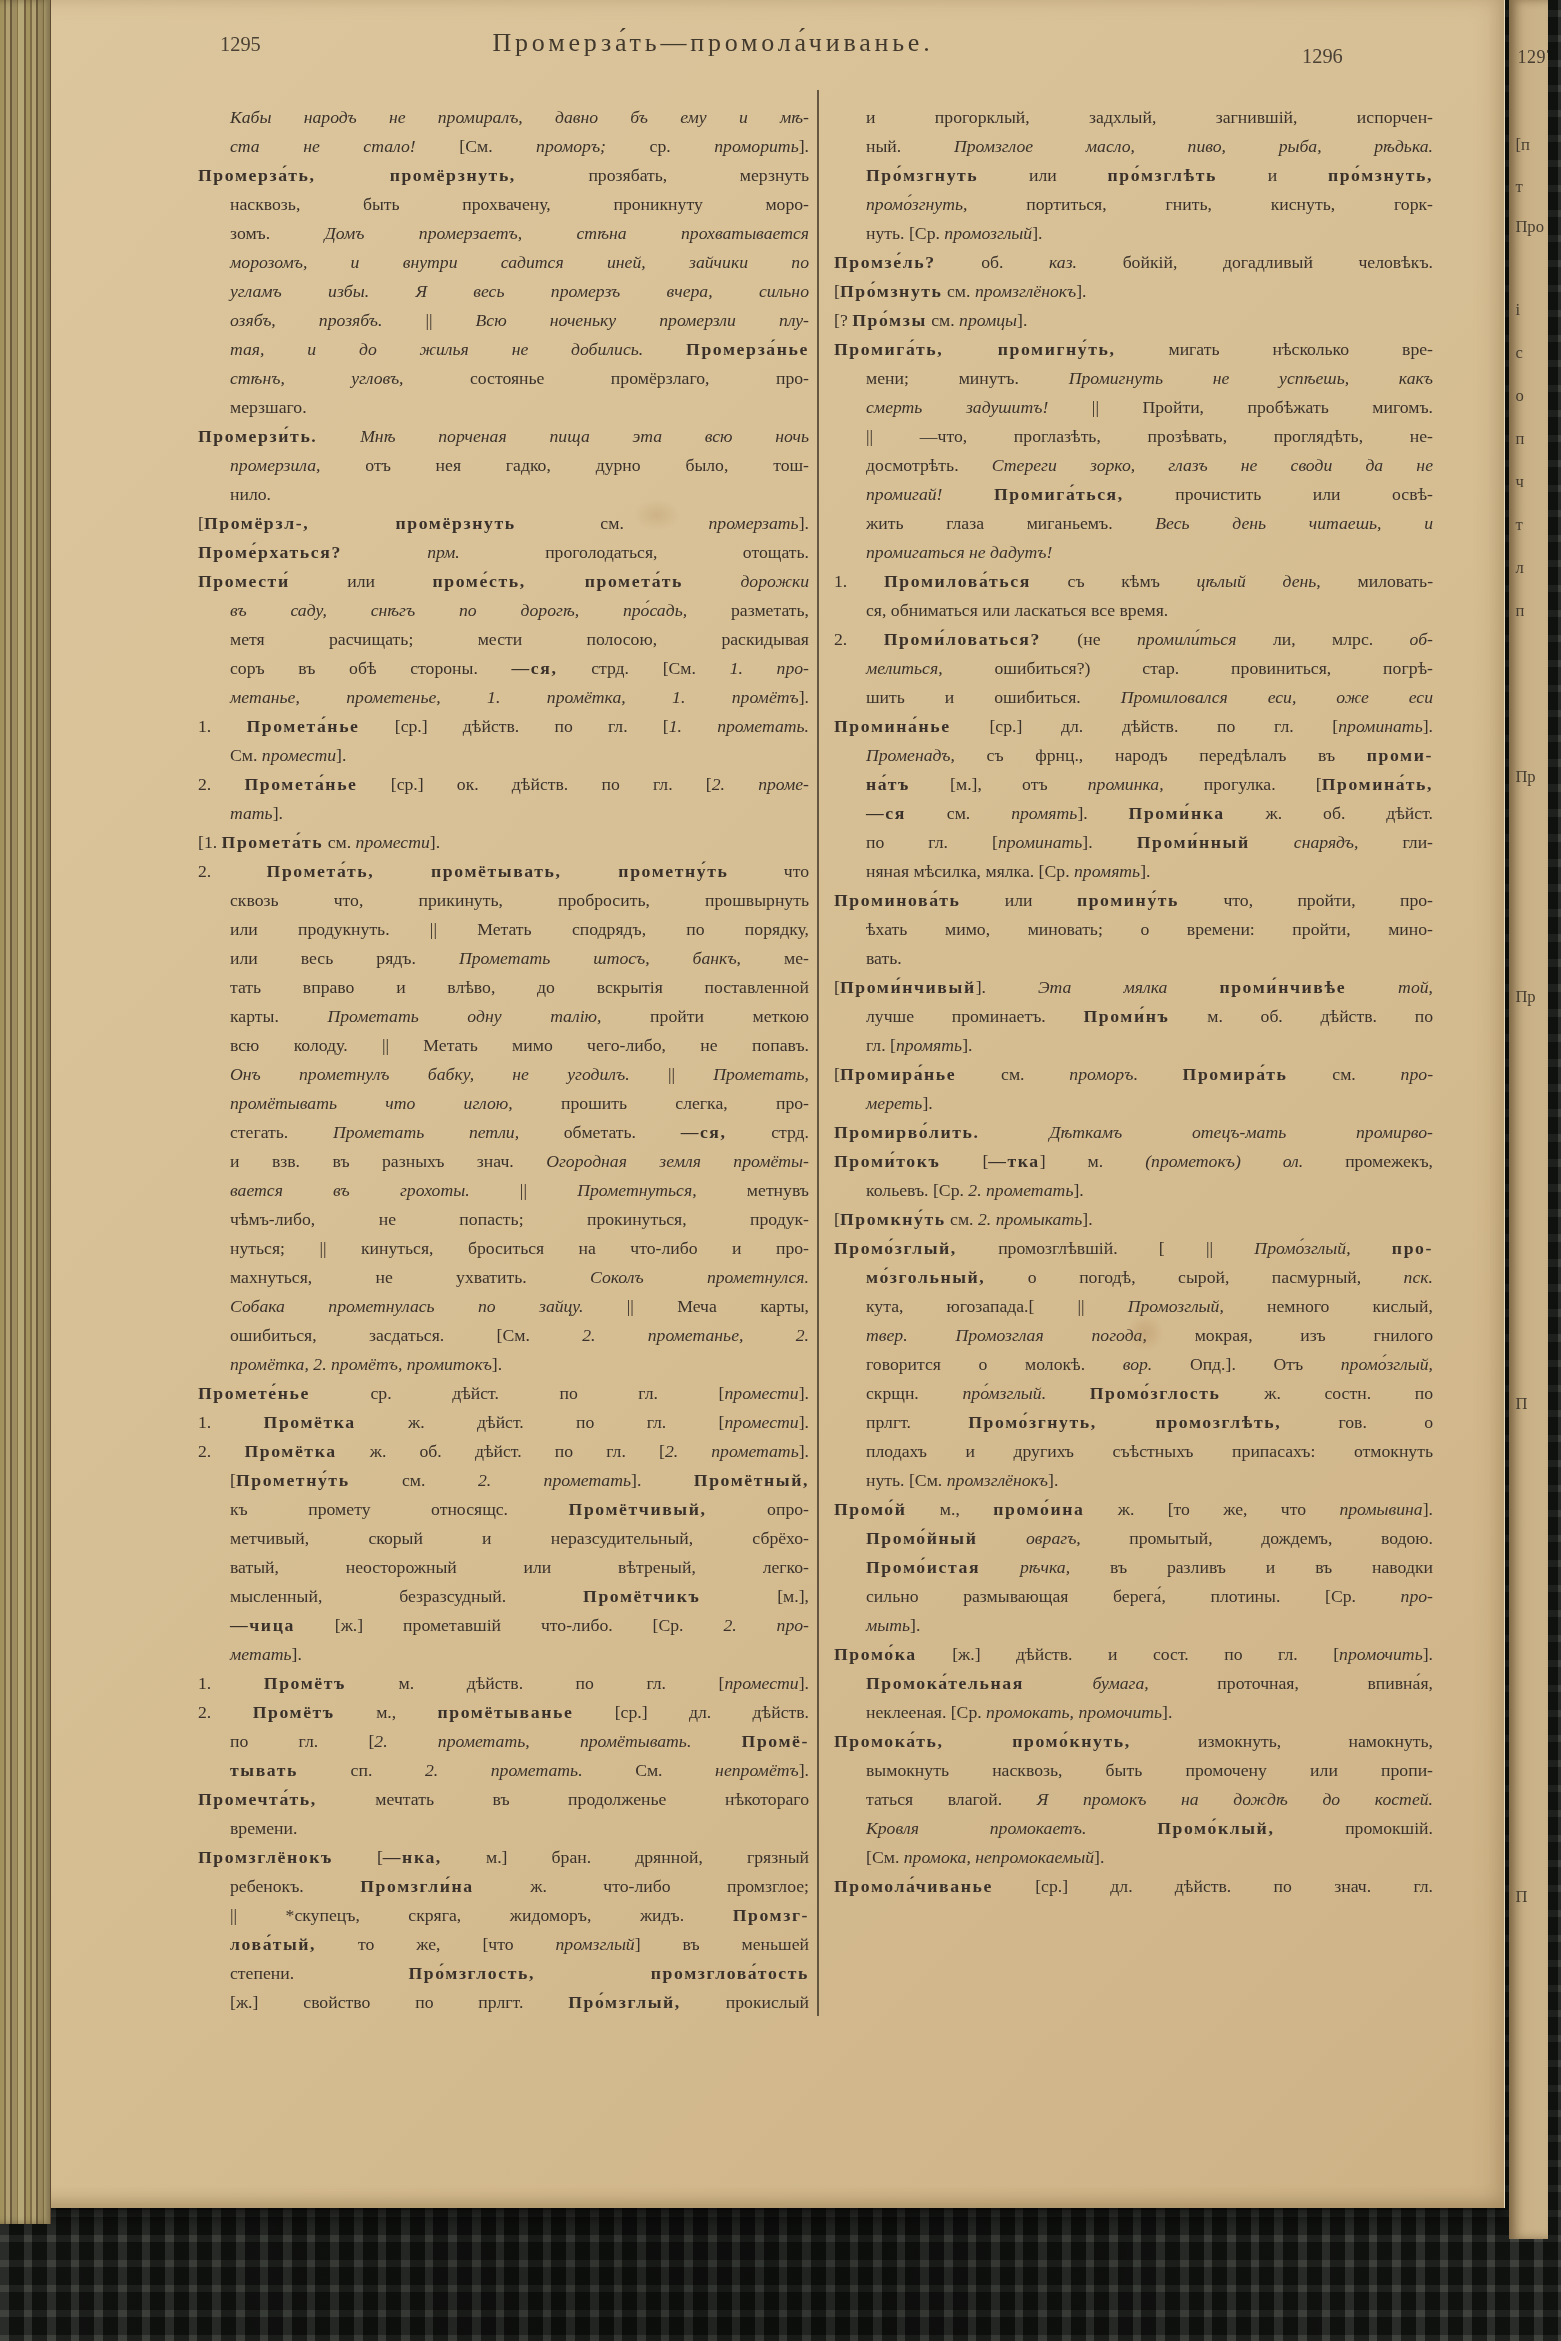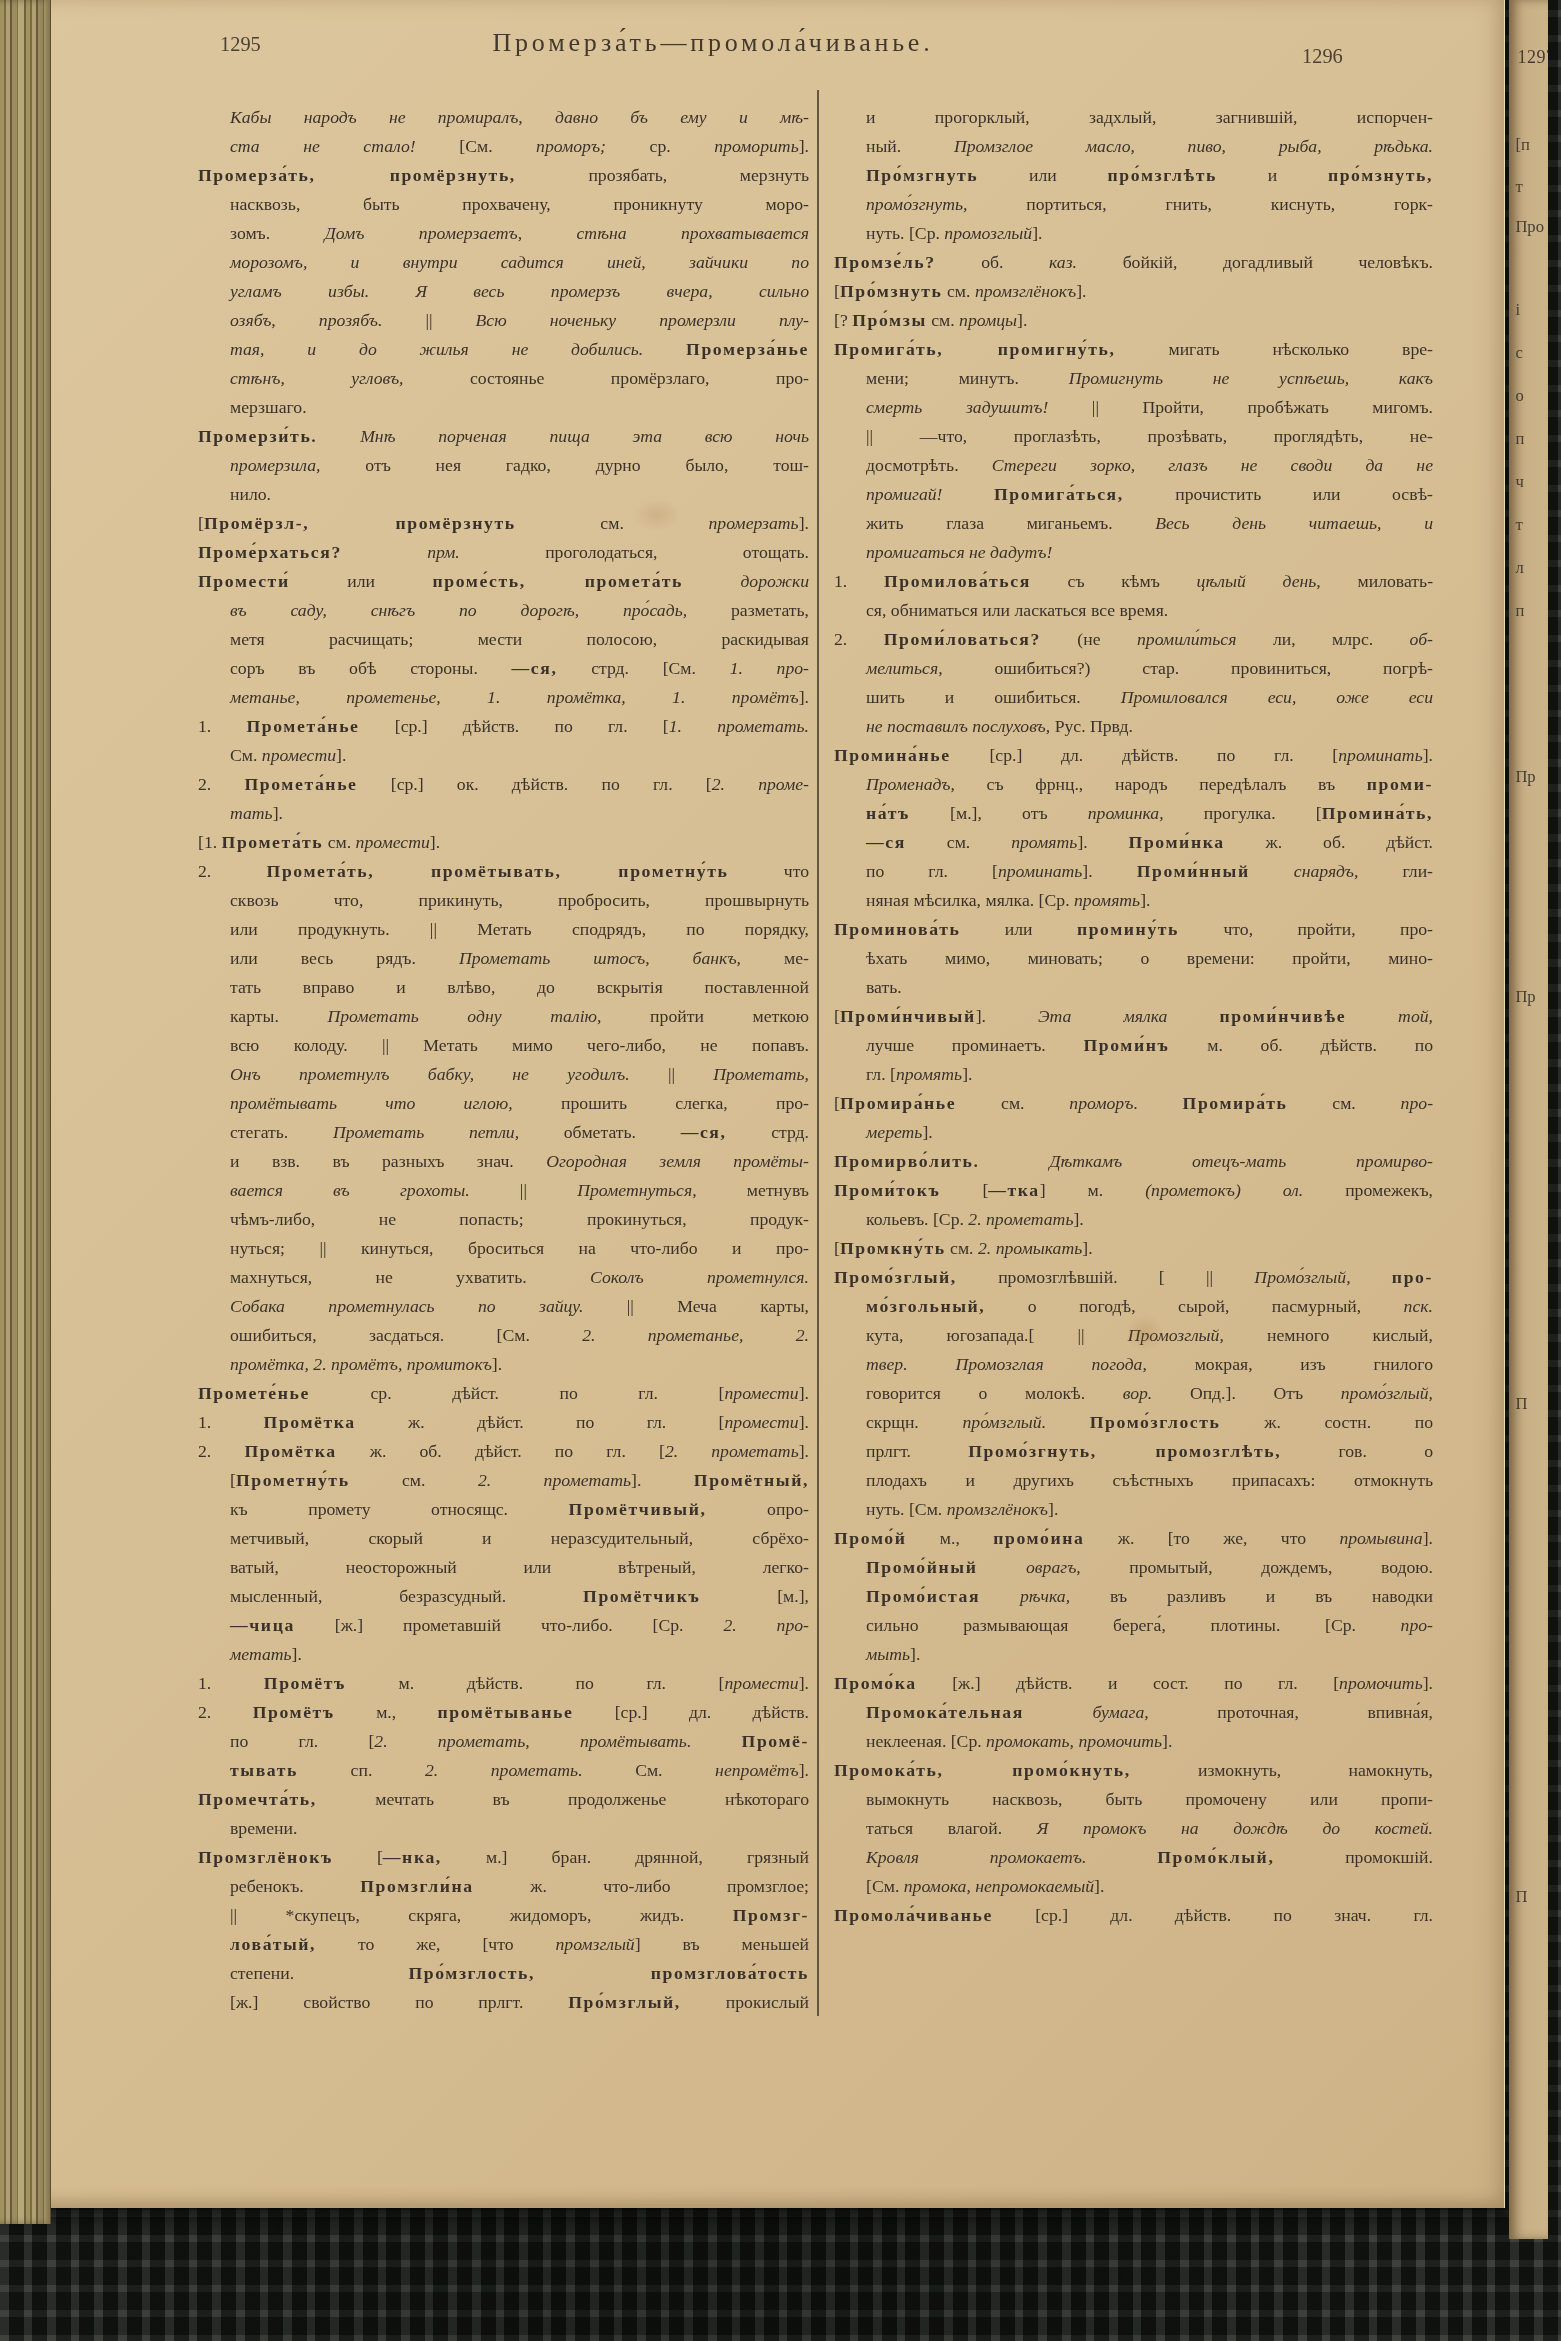--- a/index.html
+++ b/index.html
@@ -181,21 +181,20 @@
       <div class="line ind">|| —что, проглазѣть, прозѣвать, проглядѣть, не-</div>
       <div class="line ind">досмотрѣть. <i>Стереги зорко, глазъ не своди да не</i></div>
       <div class="line ind"><i>промигай!</i> <b>Промига́ться,</b> прочистить или освѣ-</div>
       <div class="line ind">жить глаза миганьемъ. <i>Весь день читаешь, и</i></div>
       <div class="line ind end"><i>промигаться не дадутъ!</i></div>
       <div class="line">1. <b>Промилова́ться</b> съ кѣмъ <i>цѣлый день,</i> миловать-</div>
       <div class="line ind end">ся, обниматься или ласкаться все время.</div>
       <div class="line">2. <b>Проми́ловаться?</b> (не <i>промили́ться</i> ли, млрс. <i>об-</i></div>
       <div class="line ind"><i>мелиться,</i> ошибиться?) стар. провиниться, погрѣ-</div>
       <div class="line ind">шить и ошибиться. <i>Промиловался еси, оже еси</i></div>
-      <div class="line ind end"><i>не поставилъ послуховъ,</i> Рус. Првд.</div>
       <div class="line"><b>Промина́нье</b> [ср.] дл. дѣйств. по гл. [<i>проминать</i>].</div>
       <div class="line ind"><i>Променадъ,</i> съ фрнц., народъ передѣлалъ въ <b>проми-</b></div>
       <div class="line ind"><b>на́тъ</b> [м.], отъ <i>проминка,</i> прогулка. [<b>Промина́ть,</b></div>
       <div class="line ind"><b>—ся</b> см. <i>промять</i>]. <b>Проми́нка</b> ж. об. дѣйст.</div>
       <div class="line ind">по гл. [<i>проминать</i>]. <b>Проми́нный</b> <i>снарядъ,</i> гли-</div>
       <div class="line ind end">няная мѣсилка, мялка. [Ср. <i>промять</i>].</div>
       <div class="line"><b>Проминова́ть</b> или <b>промину́ть</b> что, пройти, про-</div>
       <div class="line ind">ѣхать мимо, миновать; о времени: пройти, мино-</div>
       <div class="line ind end">вать.</div>
       <div class="line">[<b>Проми́нчивый</b>]. <i>Эта мялка</i> <b>проми́нчивѣе</b> <i>той,</i></div>

